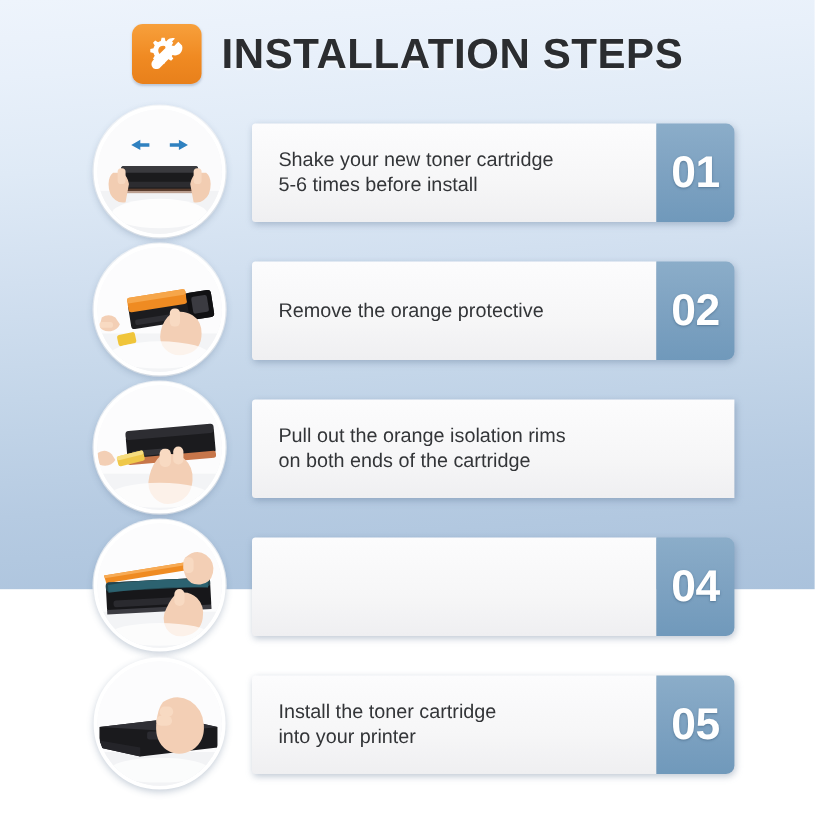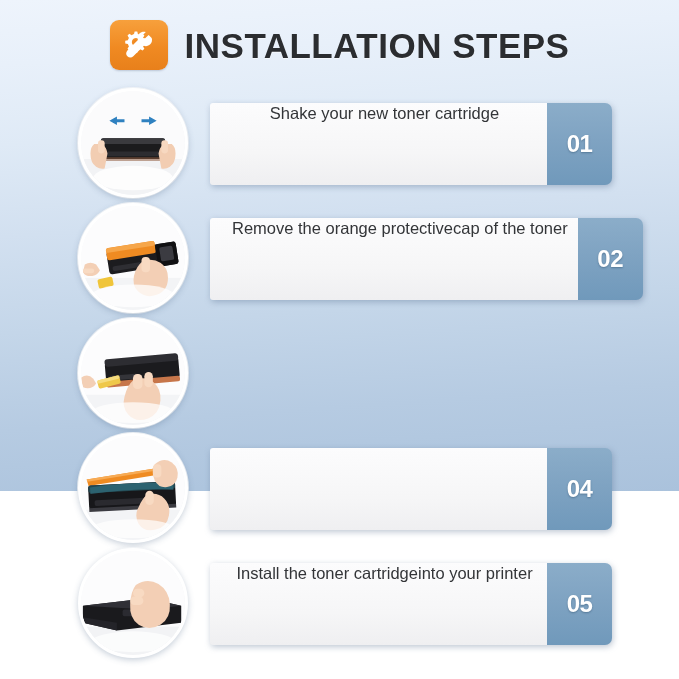--- a/index.html
+++ b/index.html
@@ -112,21 +112,21 @@
     top: 15px;
     width: 402px;
     height: 82px;
     display: flex;
     filter: drop-shadow(1px 2px 3px rgba(70,95,130,0.35));
   }
   .card-text {
     flex: 1 1 auto;
     background: linear-gradient(180deg, #fcfcfd 0%, #f6f6f7 60%, #efeff1 100%);
     display: flex;
-    flex-direction: row;
+    flex-direction: column;
     justify-content: center;
     padding-left: 22px;
     padding-right: 10px;
     box-sizing: border-box;
     border-top-left-radius: 3px;
     border-bottom-left-radius: 3px;
   }
   .card-line {
     font-size: 16.5px;
     color: #333538;
@@ -136,21 +136,21 @@
   .card-number {
     flex: none;
     width: 65px;
     background: linear-gradient(180deg, #8badc9 0%, #7fa3c2 45%, #7099bb 100%);
     border-top-right-radius: 7px;
     border-bottom-right-radius: 7px;
     display: flex;
     align-items: center;
     justify-content: center;
     color: #ffffff;
-    font-size: 24px;
+    font-size: 37px;
     font-weight: bold;
     letter-spacing: -0.5px;
     text-shadow: 0 1px 2px rgba(40,70,100,0.45);
   }
 </style>
 </head>
 <body>
 
 <div id="infographic">
 
@@ -206,20 +206,21 @@
               <path d="M96 56 q4 3 4 10 q0 10 -6 14 q-4 3 -9 2 l-3 -16 q1 -7 6 -10 z"></path>
               <rect x="85" y="52" width="7" height="14" rx="3.2" fill="#f7d8c0"></rect>
             </g>
             <ellipse cx="55" cy="92" rx="42" ry="13" fill="#ffffff" opacity="0.8"></ellipse>
           </svg>
         </div>
       </div>
       <div class="step-card">
         <div class="card-text">
           <div class="card-line">Shake your new toner cartridge</div>
+          <div class="card-line">5-6 times before install</div>
         </div>
         <div class="card-number">01</div>
       </div>
     </div>
 
     <div class="step-row">
       <div class="step-photo">
         <div class="photo-inner">
           <svg viewBox="0 0 110 110" preserveAspectRatio="xMidYMid slice" aria-hidden="true">
             <rect x="0" y="0" width="110" height="110" fill="#fcfcfd"></rect>
@@ -245,21 +246,20 @@
               <path d="M4 62 q6 -4 12 0 l4 6 q-2 5 -8 6 q-7 1 -10 -4 z"></path>
               <rect x="2" y="66" width="12" height="5" rx="2.5" fill="#f8dac2"></rect>
             </g>
             <ellipse cx="55" cy="95" rx="44" ry="12" fill="#ffffff" opacity="0.75"></ellipse>
           </svg>
         </div>
       </div>
       <div class="step-card">
         <div class="card-text">
           <div class="card-line">Remove the orange protective</div>
-          <div class="card-line">cap of the toner</div>
         </div>
         <div class="card-number">02</div>
       </div>
     </div>
 
     <div class="step-row">
       <div class="step-photo">
         <div class="photo-inner">
           <svg viewBox="0 0 110 110" preserveAspectRatio="xMidYMid slice" aria-hidden="true">
             <rect x="0" y="0" width="110" height="110" fill="#fcfcfd"></rect>
@@ -283,20 +283,24 @@
             <g fill="#f3cfb5">
               <path d="M56 62 q12 -4 21 3 q8 7 7 19 q-1 14 -13 19 q-13 5 -21 -4 q-7 -8 -4 -19 q3 -12 10 -18 z"></path>
               <rect x="55" y="56" width="10" height="16" rx="4.5" fill="#f8dac2"></rect>
               <rect x="67" y="54" width="9" height="16" rx="4.5" fill="#f8dac2"></rect>
             </g>
             <ellipse cx="55" cy="97" rx="44" ry="11" fill="#ffffff" opacity="0.7"></ellipse>
           </svg>
         </div>
       </div>
       <div class="step-card">
+        <div class="card-text">
+          <div class="card-line">Pull out the orange isolation rims</div>
+          <div class="card-line">on both ends of the cartridge</div>
+        </div>
       </div>
     </div>
 
     <div class="step-row">
       <div class="step-photo">
         <div class="photo-inner">
           <svg viewBox="0 0 110 110" preserveAspectRatio="xMidYMid slice" aria-hidden="true">
             <rect x="0" y="0" width="110" height="110" fill="#fcfcfd"></rect>
             <rect x="0" y="78" width="110" height="32" fill="#f3f4f6"></rect>
 

